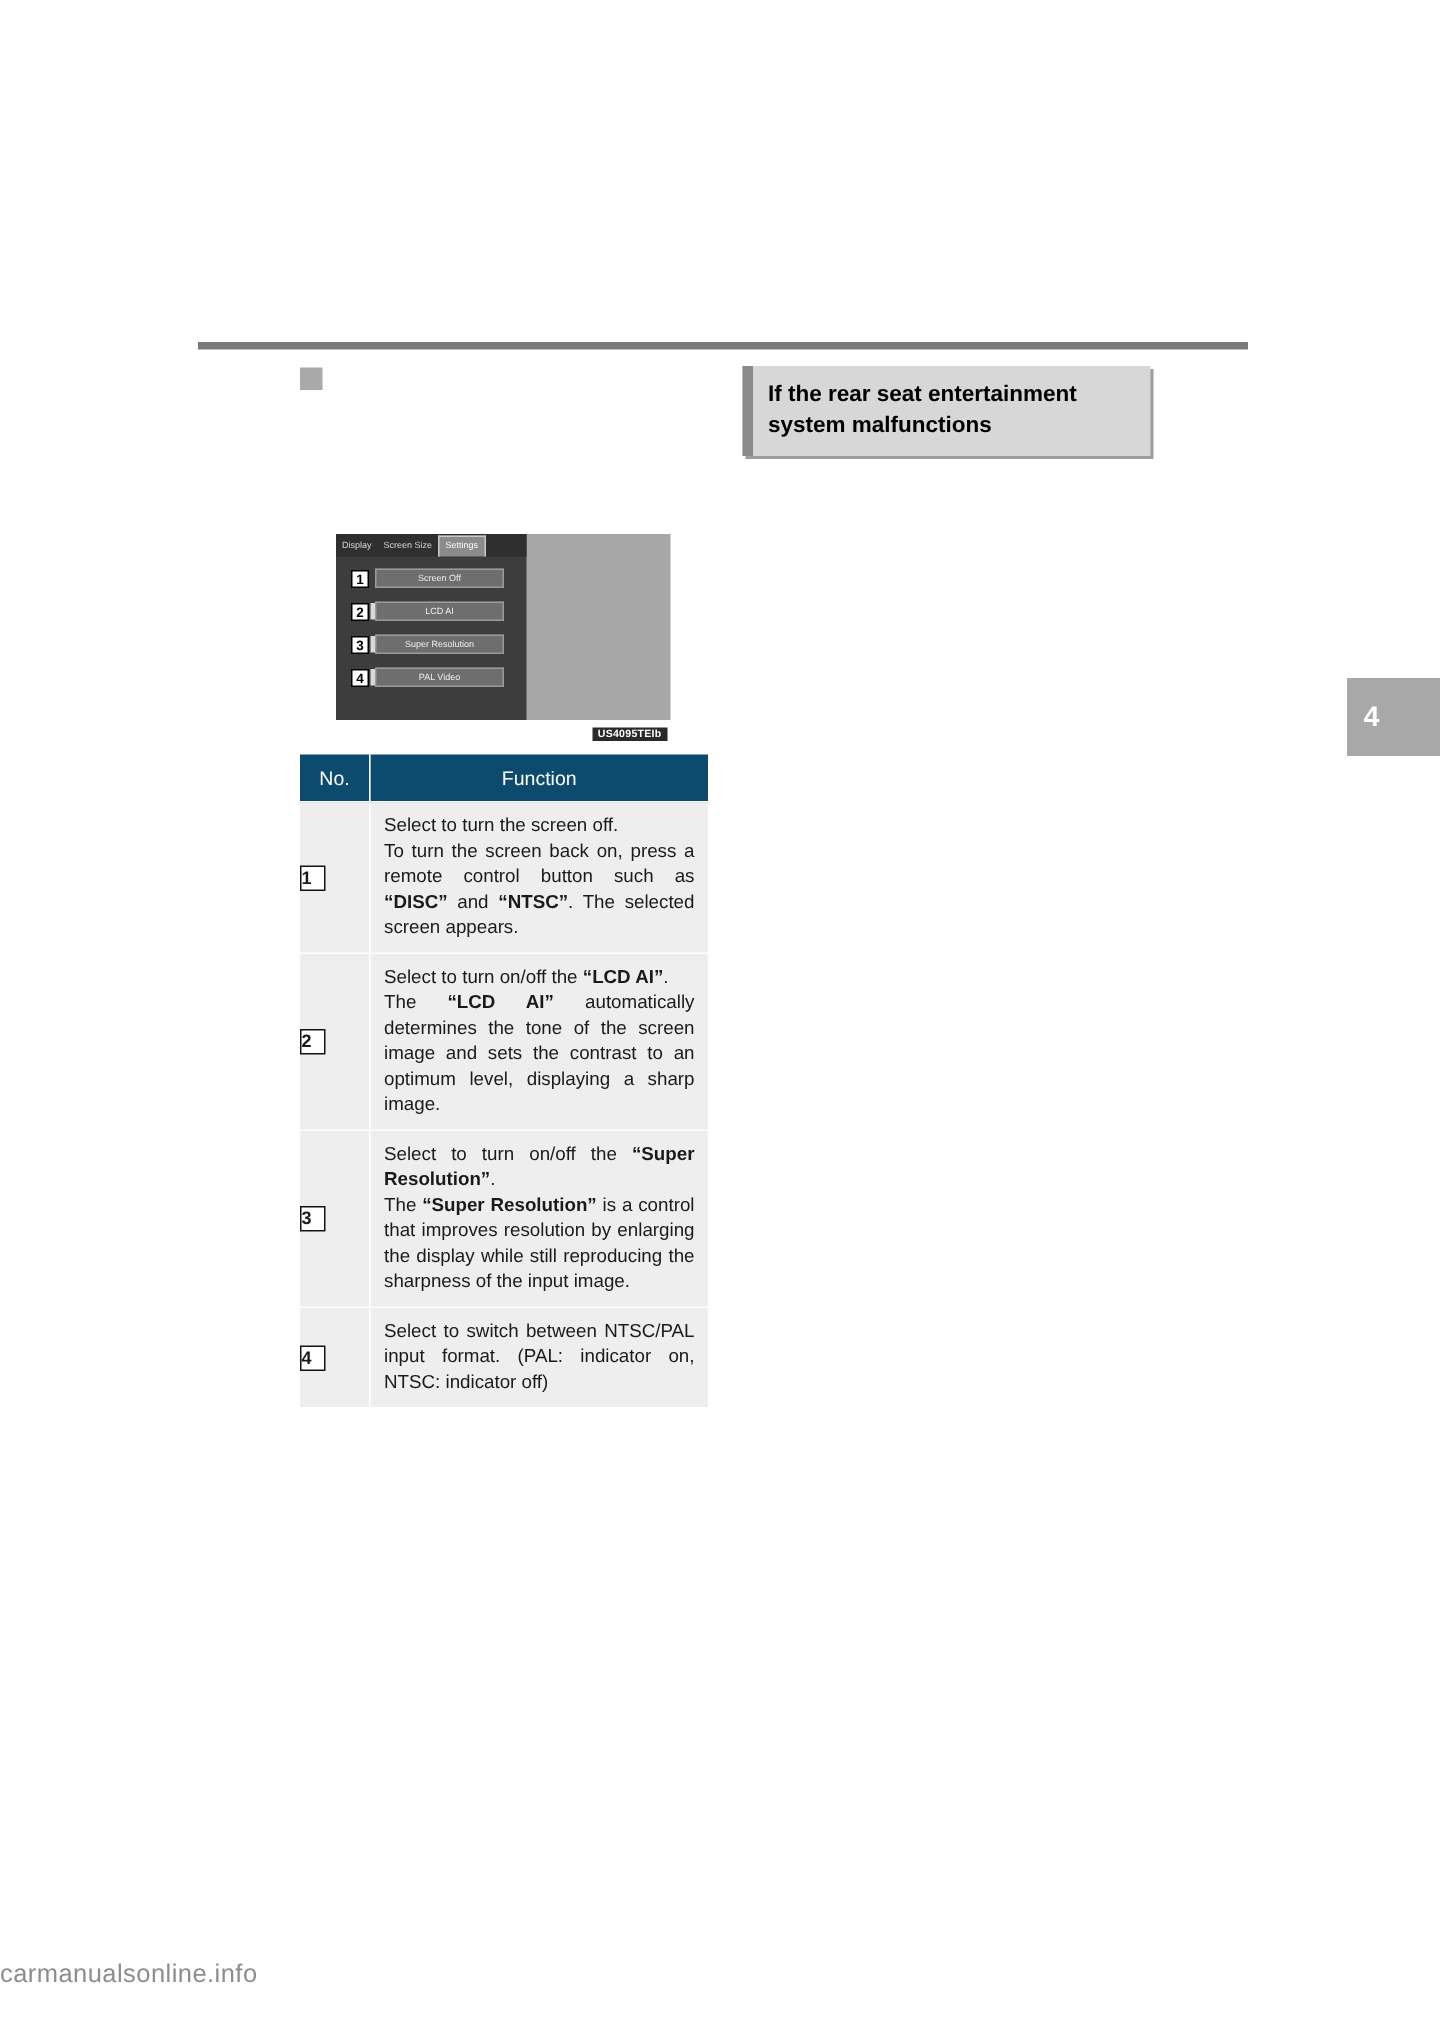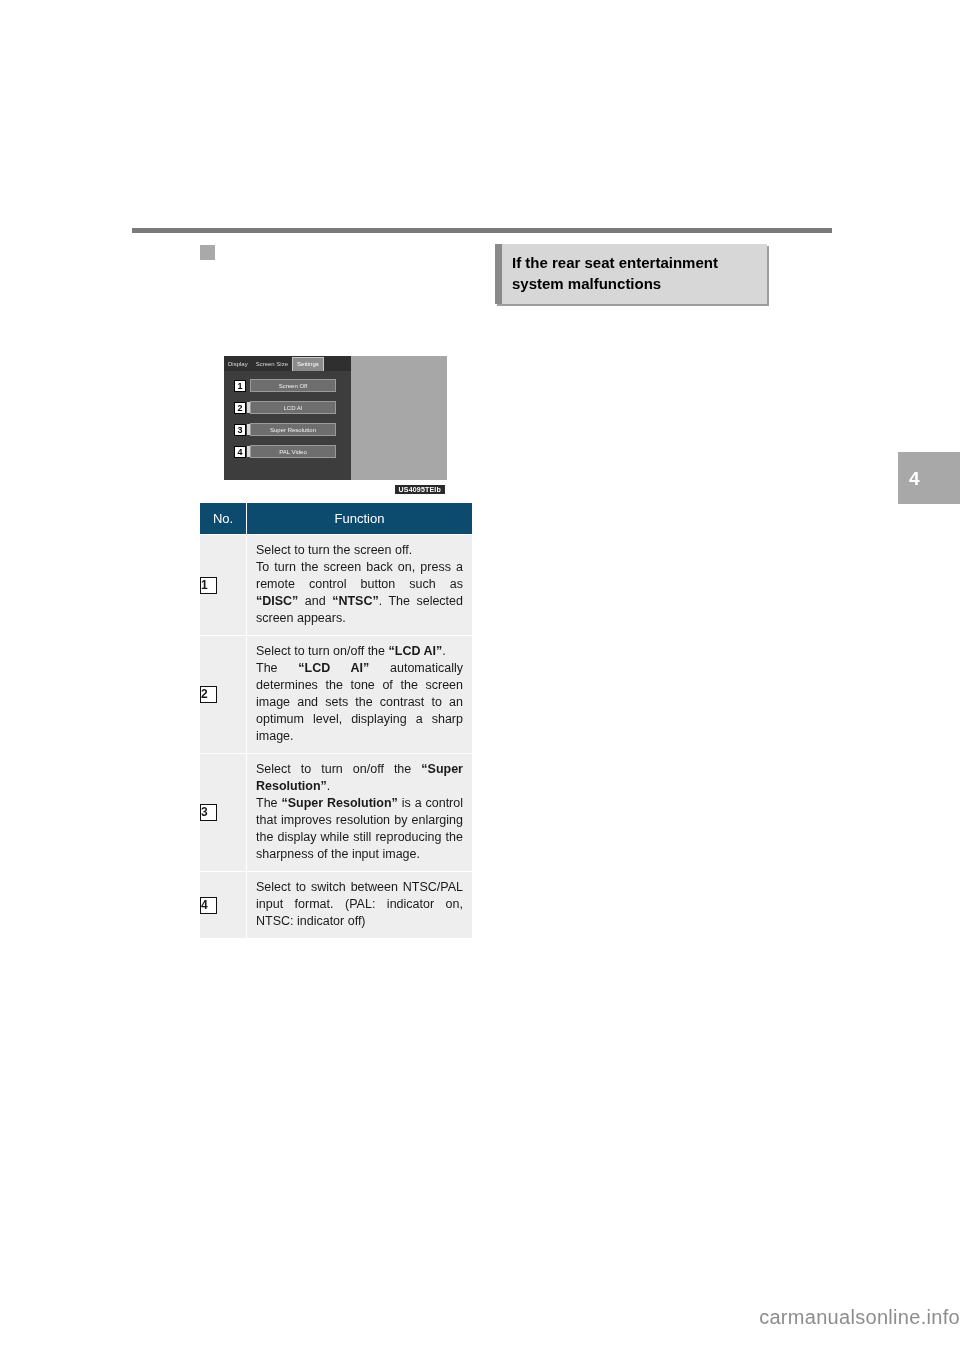--- a/index.html
+++ b/index.html
@@ -240,23 +240,23 @@
     line-height: 21px;
     color: #000000;
   }
 
   
   .watermark {
     position: absolute;
     left: 0;
     top: 1306px;
     width: 960px;
-    text-align: right;
+    text-align: left;
     color: #8d8d8d;
-    font-size: 20px;
+    font-size: 17px;
     letter-spacing: 0.3px;
   }
 </style>
 </head>
 <body>
 
 <div id="page">
 
   <div class="top-rule"></div>
 

